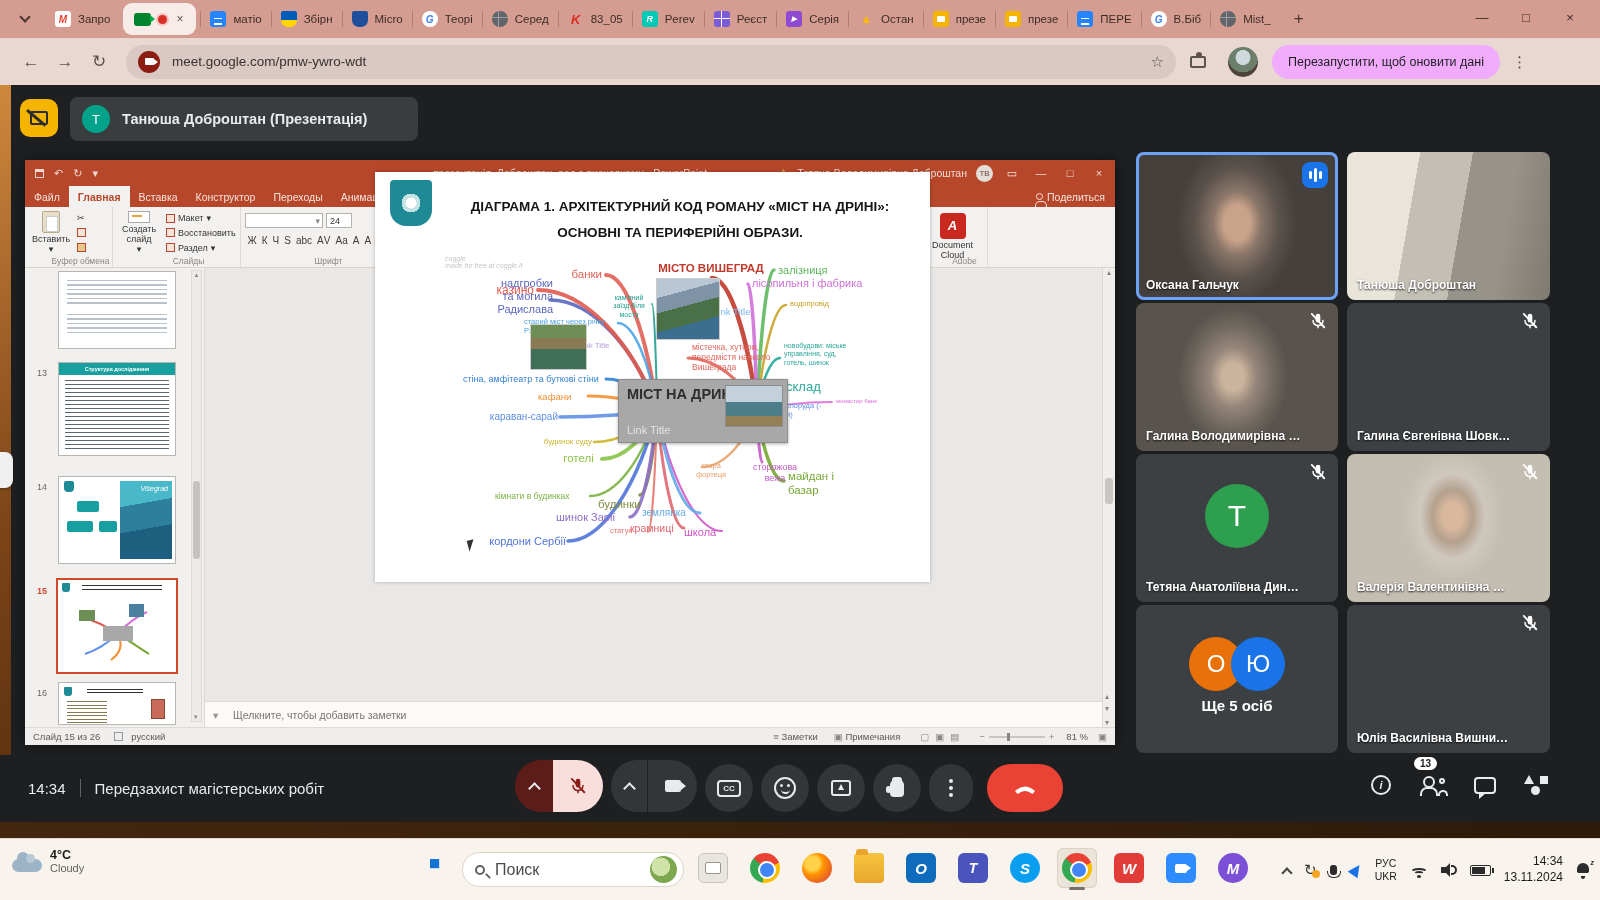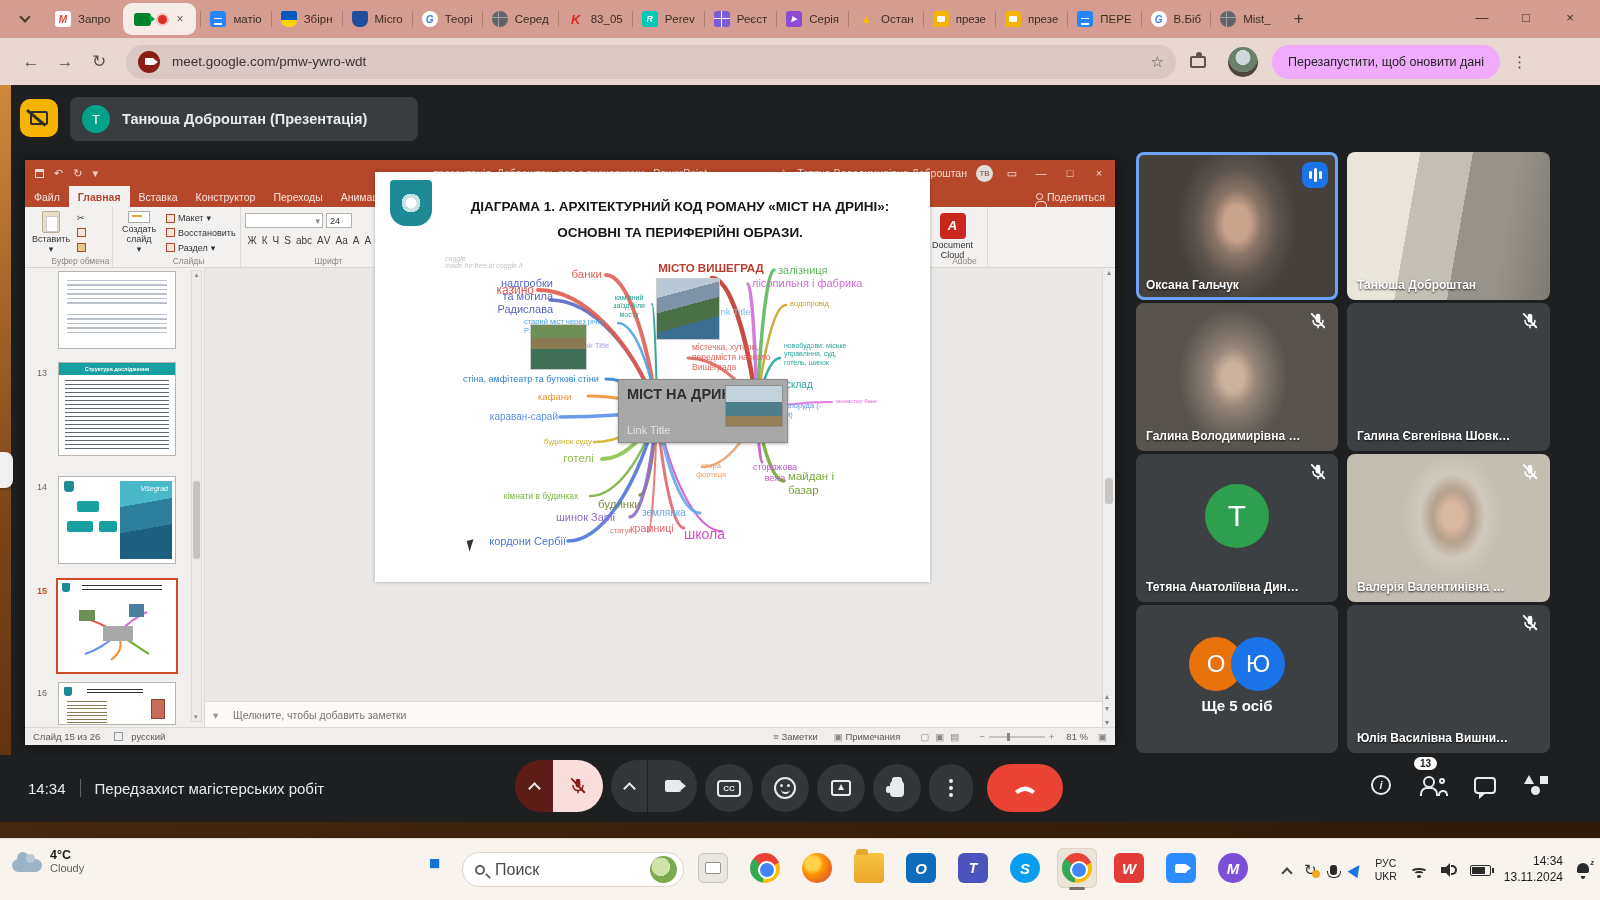--- a/index.html
+++ b/index.html
@@ -672,40 +672,40 @@
           <div class="mmlabel" style="left: 231px; top: 122px; width: 46px; font-size: 7px; color: rgb(31, 158, 142); text-align: center;">кам'яний
 заїзд біля
 мосту</div>
           <div class="mmlabel" style="left: 149px; top: 146px; width: 92px; font-size: 7.5px; color: rgb(74, 163, 232); text-align: left;">старий міст через річку Рзав</div>
           <div class="mmlabel" style="left: 203px; top: 169px; width: 40px; font-size: 8px; color: rgb(179, 157, 219); text-align: left;">Link Title</div>
           <div class="mmlabel" style="left: 88px; top: 202px; width: 140px; font-size: 9px; color: rgb(47, 127, 214); text-align: left;">стіна, амфітеатр та буткові стіни</div>
           <div class="mmlabel" style="left: 163px; top: 219px; width: 48px; font-size: 9.5px; color: rgb(244, 144, 52); text-align: left;">кафани</div>
           <div class="mmlabel" style="left: 95px; top: 239px; width: 88px; font-size: 10px; color: rgb(95, 143, 232); text-align: right;">караван-сарай</div>
           <div class="mmlabel" style="left: 157px; top: 265px; width: 60px; font-size: 8px; color: rgb(205, 181, 42); text-align: right;">будинок суду</div>
           <div class="mmlabel" style="left: 181px; top: 280px; width: 45px; font-size: 11.5px; color: rgb(139, 195, 74); text-align: center;">готелі</div>
-          <div class="mmlabel" style="left: 120px; top: 319px; width: 92px; font-size: 8.5px; color: rgb(124, 179, 66); text-align: center;">кімнати в будинках</div>
+          <div class="mmlabel" style="left: 120px; top: 319px; width: 92px; font-size: 8.5px; color: rgb(124, 179, 66); text-align: left;">кімнати в будинках</div>
           <div class="mmlabel" style="left: 223px; top: 326px; width: 58px; font-size: 11.5px; color: rgb(125, 140, 63); text-align: left;">будинки</div>
           <div class="mmlabel" style="left: 181px; top: 339px; width: 72px; font-size: 11px; color: rgb(142, 111, 200); text-align: left;">шинок Зарії</div>
           <div class="mmlabel" style="left: 235px; top: 355px; width: 36px; font-size: 7.5px; color: rgb(229, 115, 104); text-align: left;">статуя</div>
           <div class="mmlabel" style="left: 255px; top: 350px; width: 52px; font-size: 10.5px; color: rgb(224, 102, 110); text-align: left;">крамниці</div>
-          <div class="mmlabel" style="left: 309px; top: 354px; width: 36px; font-size: 14px; color: rgb(208, 82, 200); text-align: left;">школа</div>
+          <div class="mmlabel" style="left: 309px; top: 354px; width: 36px; font-size: 11px; color: rgb(208, 82, 200); text-align: left;">школа</div>
           <div class="mmlabel" style="left: 267px; top: 335px; width: 56px; font-size: 10px; color: rgb(100, 168, 232); text-align: left;">землянка</div>
           <div class="mmlabel" style="left: 99px; top: 363px; width: 92px; font-size: 11px; color: rgb(79, 116, 216); text-align: right;">кордони Сербії</div>
           <div class="mmlabel" style="left: 277px; top: 90px; width: 118px; font-size: 11.5px; color: rgb(192, 57, 43); text-align: center; font-weight: bold;">МІСТО ВИШЕГРАД</div>
           <div class="mmlabel" style="left: 403px; top: 92px; width: 58px; font-size: 11px; color: rgb(92, 184, 92); text-align: left;">залізниця</div>
           <div class="mmlabel" style="left: 377px; top: 105px; width: 124px; font-size: 11px; color: rgb(207, 111, 216); text-align: left;">лісопильня і фабрика</div>
           <div class="mmlabel" style="left: 415px; top: 128px; width: 52px; font-size: 7.5px; color: rgb(201, 162, 39); text-align: left;">водопровід</div>
           <div class="mmlabel" style="left: 338px; top: 134px; width: 52px; font-size: 9.5px; color: rgb(122, 184, 240); text-align: left;">Link Title</div>
           <div class="mmlabel" style="left: 317px; top: 170px; width: 86px; font-size: 8.5px; color: rgb(224, 102, 92); text-align: left;">містечка, хутори,
 передмістя навколо
 Вишеграда</div>
           <div class="mmlabel" style="left: 409px; top: 170px; width: 78px; font-size: 7px; color: rgb(42, 167, 154); text-align: left;">новобудови: міське
 управління, суд,
 готель, шинок</div>
-          <div class="mmlabel" style="left: 411px; top: 207px; width: 40px; font-size: 10px; color: rgb(42, 167, 154); text-align: left;">склад</div>
+          <div class="mmlabel" style="left: 411px; top: 207px; width: 40px; font-size: 13px; color: rgb(42, 167, 154); text-align: left;">склад</div>
           <div class="mmlabel" style="left: 411px; top: 230px; width: 48px; font-size: 7.5px; color: rgb(95, 143, 232); text-align: left;">споруда (-
 и)</div>
           <div class="mmlabel" style="left: 461px; top: 226px; width: 60px; font-size: 6px; color: rgb(221, 111, 216); text-align: left;">монастир банк</div>
           <div class="mmlabel" style="left: 371px; top: 290px; width: 58px; font-size: 9px; color: rgb(196, 90, 200); text-align: center;">сторожова
 вежа</div>
           <div class="mmlabel" style="left: 413px; top: 298px; width: 60px; font-size: 11.5px; color: rgb(118, 168, 50); text-align: left;">майдан і
 базар</div>
           <div class="mmlabel" style="left: 313px; top: 290px; width: 46px; font-size: 7.5px; color: rgb(232, 160, 106); text-align: center;">стара
 фортеця</div>
         </div>

